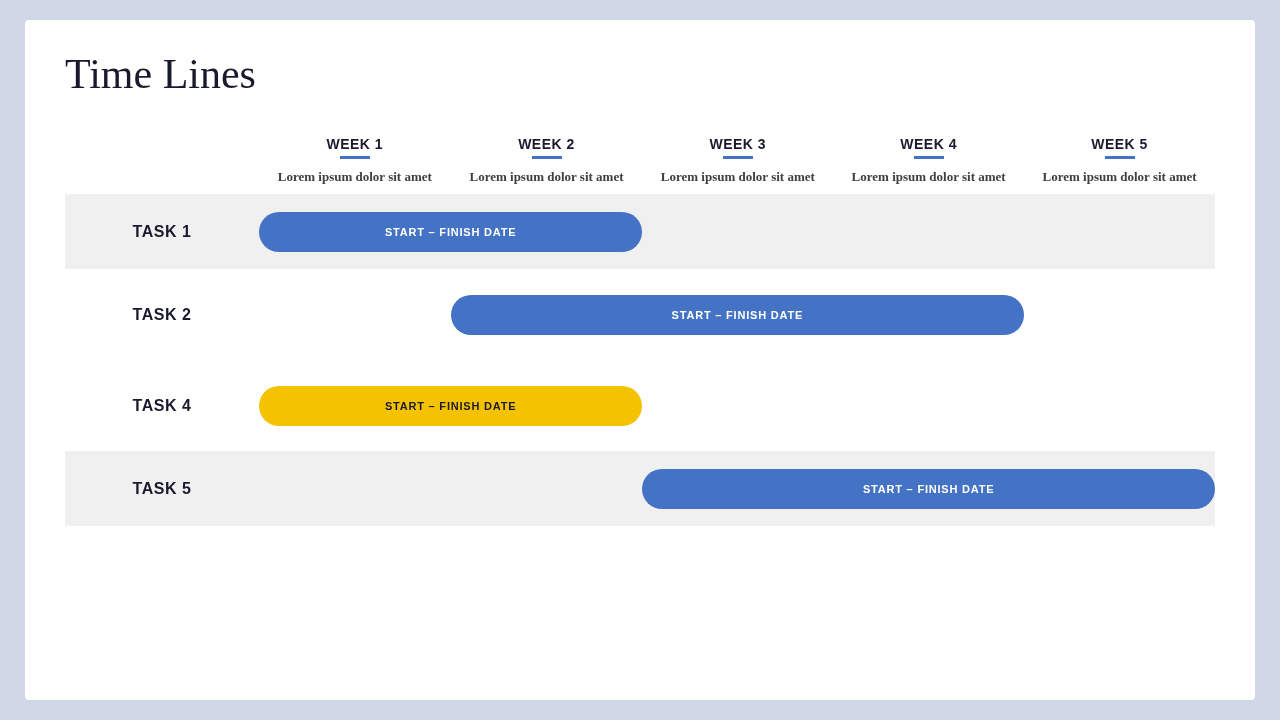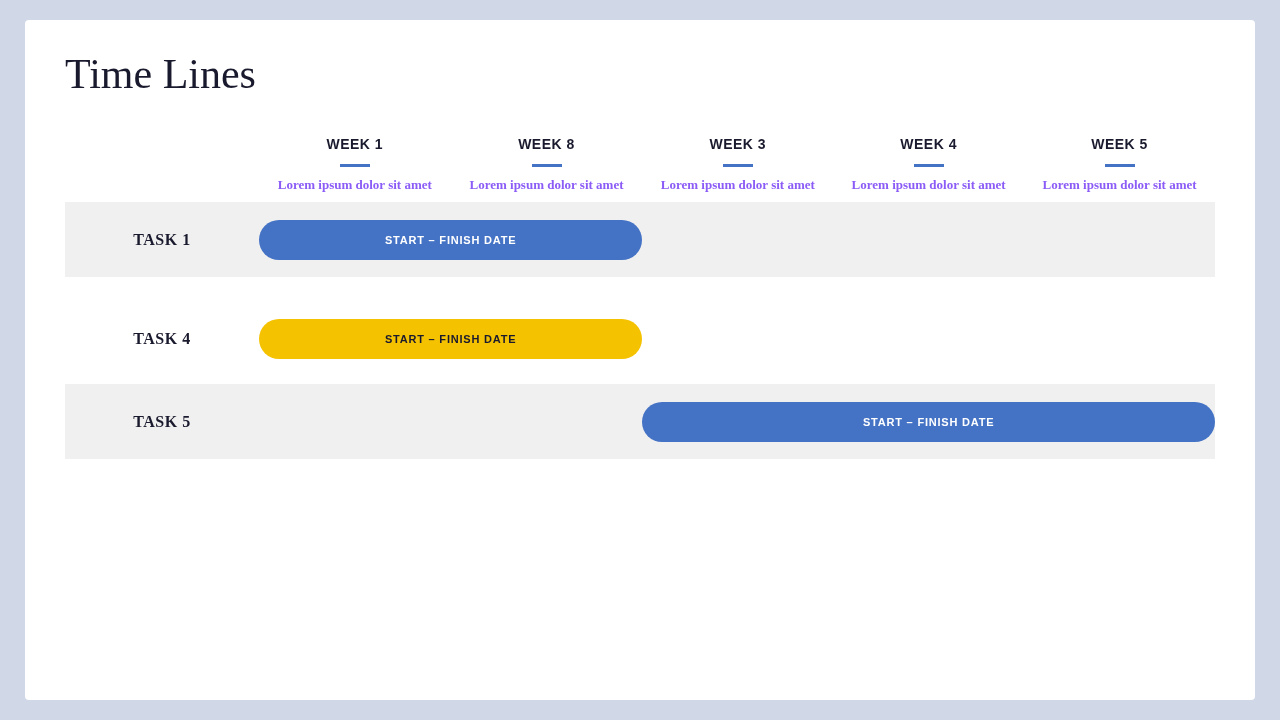--- a/index.html
+++ b/index.html
@@ -42,52 +42,52 @@
     .week-header {
       width: 196px;
     }
     .week-title {
       font-weight: 700;
       font-size: 14px;
       color: #1a1a2e;
       letter-spacing: 0.5px;
       font-family: Arial, sans-serif;
       display: block;
-      margin-bottom: 12px;
+      margin-bottom: 4px;
     }
     .week-underline {
       width: 30px;
       height: 3px;
       background: #4472c4;
       margin: 0 auto 8px auto;
       display: block;
     }
     .week-desc {
       font-size: 13px;
-      color: #8b5cf6;
+      color: #404040;
       line-height: 1.4;
       font-family: Georgia, serif;
     }
     
     .task-row td {
       border: none;
       padding: 0;
       height: 75px;
       vertical-align: middle;
     }
     .task-row.shaded td {
       background: #f0f0f0;
     }
     .task-name-cell {
       text-align: center;
       font-weight: 700;
       font-size: 16px;
       letter-spacing: 0.5px;
       color: #1a1a2e;
-      font-family: Liberation Serif, serif;
+      font-family: Liberation Sans, sans-serif;
       padding-left: 10px;
     }
     .week-cell {
       text-align: center;
       vertical-align: middle;
       padding: 6px 8px;
     }
     
     .sep-row td {
       height: 8px;
@@ -119,21 +119,21 @@
   <table class="timeline-table">
     <thead>
       <tr class="header-row">
         <th class="task-label-header"></th>
         <th class="week-header">
           <span class="week-title">WEEK 1</span>
           <span class="week-underline"></span>
           <span class="week-desc">Lorem ipsum dolor sit amet</span>
         </th>
         <th class="week-header">
-          <span class="week-title">WEEK 8</span>
+          <span class="week-title">WEEK 2</span>
           <span class="week-underline"></span>
           <span class="week-desc">Lorem ipsum dolor sit amet</span>
         </th>
         <th class="week-header">
           <span class="week-title">WEEK 3</span>
           <span class="week-underline"></span>
           <span class="week-desc">Lorem ipsum dolor sit amet</span>
         </th>
         <th class="week-header">
           <span class="week-title">WEEK 4</span>
@@ -156,20 +156,28 @@
         </td>
         <td class="week-cell"></td>
         <td class="week-cell"></td>
         <td class="week-cell"></td>
       </tr>
 
       <tr class="sep-row">
           <td colspan="6"></td>
         </tr>
 
+      <tr class="task-row">
+        <td class="task-name-cell">TASK 2</td>
+        <td class="week-cell"></td>
+        <td class="week-cell" colspan="3">
+          <div class="task-btn btn-blue">START –  FINISH DATE</div>
+        </td>
+        <td class="week-cell"></td>
+      </tr>
 
       <tr class="sep-row">
           <td colspan="6"></td>
         </tr>
 
 
       <tr class="sep-row">
           <td colspan="6"></td>
         </tr>
 

